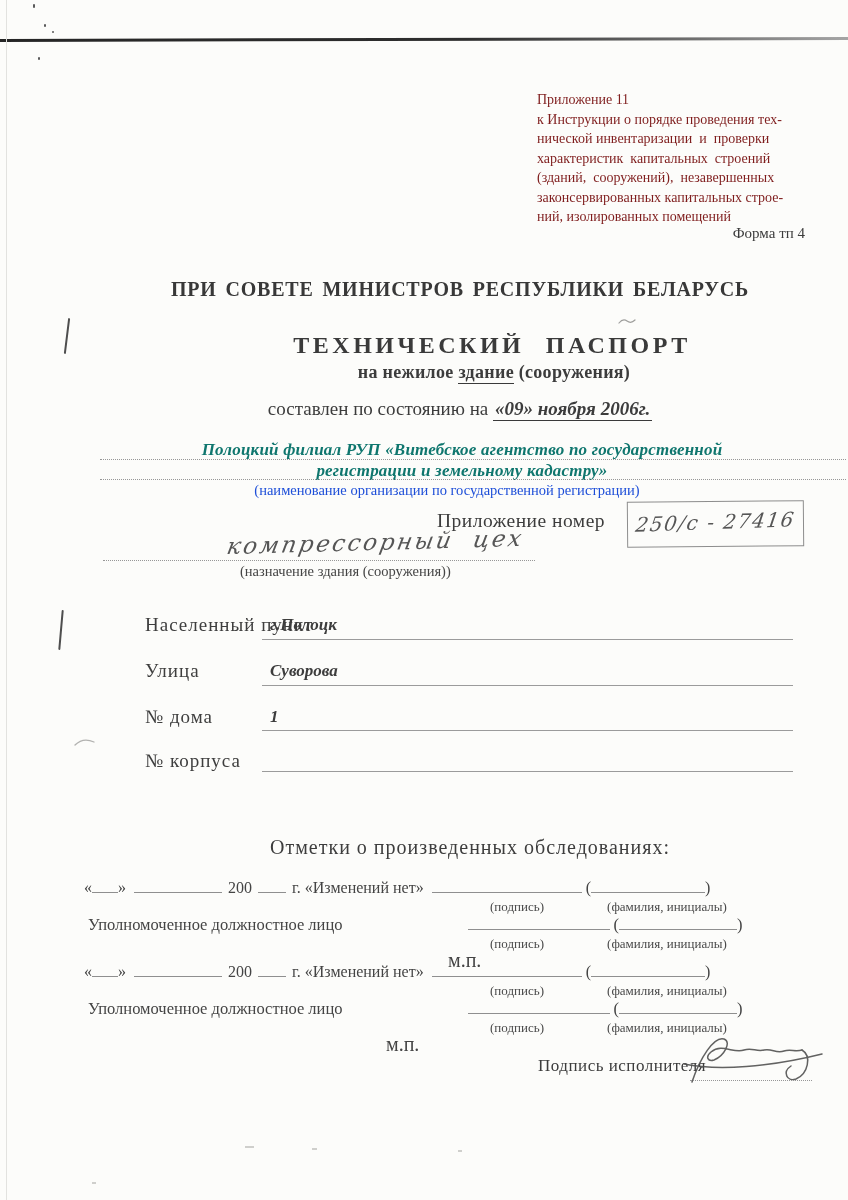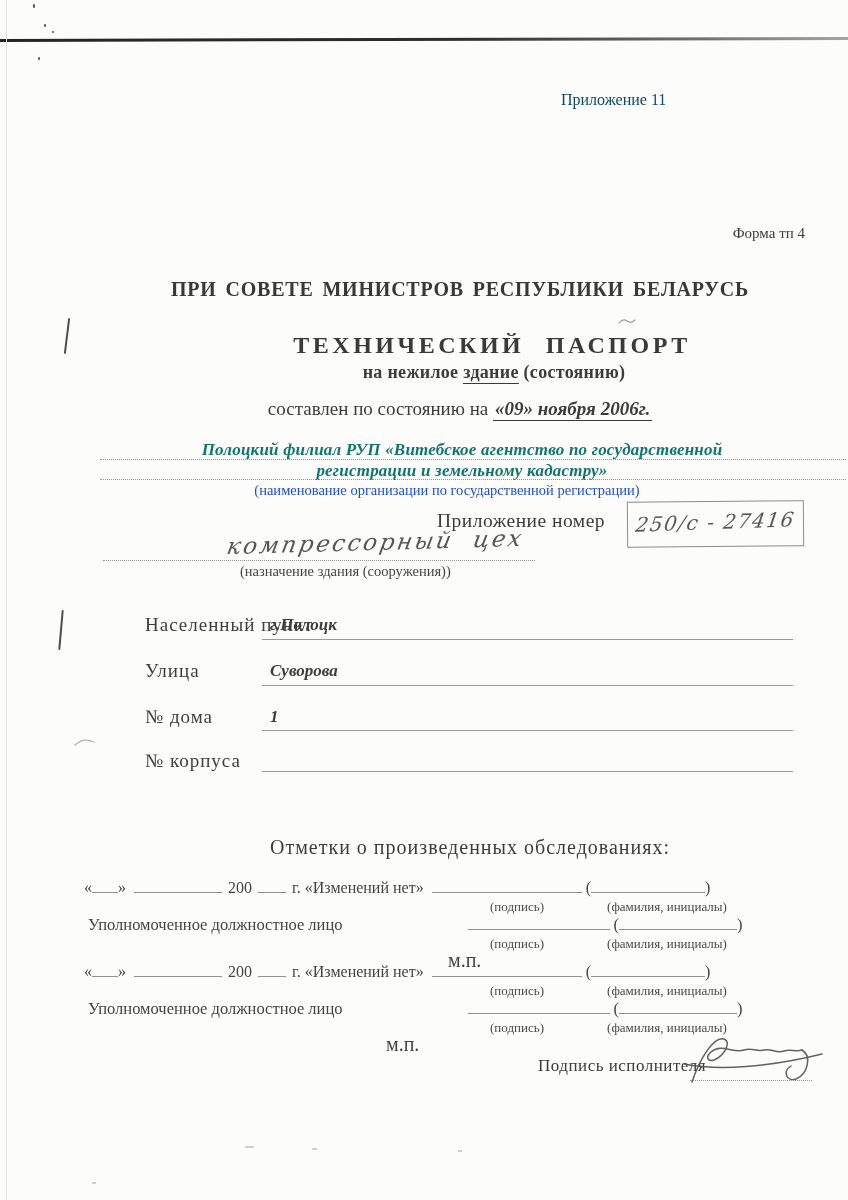--- a/index.html
+++ b/index.html
@@ -14,21 +14,21 @@
   
   .scan-top-line{left:0;top:38px;width:848px;height:3px;
     background:linear-gradient(to right,#252525 0%,#2e2e2e 55%,#6f6f6f 82%,#a5a5a5 100%);
     transform:rotate(-0.12deg);}
   .edge-line{left:6px;top:0;width:1px;height:1200px;background:#e2e2df;}
   .speck{background:#5a5a5a;border-radius:1px;}
   .pen-stroke{width:2px;background:#4e4e4e;border-radius:2px;}
   .faint{background:#cfcfcc;}
 
   
-  .note{left:537px;top:90px;width:272px;font-size:16px;line-height:19.5px;color:#0c4a6e;margin-left:24px;}
+  .note{left:537px;top:90px;width:272px;font-size:14px;line-height:19.5px;color:#7f1d1d;}
   .form-code{left:537px;top:225px;width:268px;text-align:right;font-size:15px;}
 
   
   .committee{left:72px;width:776px;text-align:center;font-weight:bold;font-size:20px;
     letter-spacing:0.8px;word-spacing:3px;color:#383838;}
   .c1{top:254px;} .c2{top:278px;}
 
   
   .doc-title{left:168px;top:332px;width:648px;text-align:center;font-weight:bold;
     font-size:24px;letter-spacing:3.5px;word-spacing:12px;color:#3a3a3a;}
@@ -106,27 +106,33 @@
   <svg class="abs" style="left:618px;top:317px;" width="18" height="8" viewBox="0 0 18 8">
     <path d="M1,6 Q5,1 9,4 T17,3" stroke="#9e9e9c" stroke-width="1.2" fill="none" stroke-linecap="round"></path>
   </svg>
   <div class="abs faint" style="left:245px;top:1146px;width:9px;height:2px;"></div>
   <div class="abs faint" style="left:312px;top:1148px;width:5px;height:2px;"></div>
   <div class="abs faint" style="left:458px;top:1150px;width:4px;height:2px;"></div>
   <div class="abs faint" style="left:92px;top:1182px;width:4px;height:2px;"></div>
 
   <div class="abs note">
     <div>Приложение 11</div>
+    <div class="pre">к Инструкции о порядке проведения тех-
+нической инвентаризации  и  проверки
+характеристик  капитальных  строений
+(зданий,  сооружений),  незавершенных
+законсервированных капитальных строе-
+ний, изолированных помещений</div>
   </div>
   <div class="abs form-code">Форма тп 4</div>
 
   <div class="abs committee c2">ПРИ СОВЕТЕ МИНИСТРОВ РЕСПУБЛИКИ БЕЛАРУСЬ</div>
 
   <div class="abs doc-title">ТЕХНИЧЕСКИЙ  ПАСПОРТ</div>
-  <div class="abs doc-subtitle"><span>на нежилое </span><span class="u">здание</span><span> (состоянию)</span></div>
+  <div class="abs doc-subtitle"><span>на нежилое </span><span class="u">здание</span><span> (сооружения)</span></div>
 
   <div class="abs date-line"><span>составлен по состоянию на </span><span class="date-val">«09» ноября 2006г.</span></div>
 
   <div class="abs org o1">Полоцкий филиал РУП «Витебское агентство по государственной</div>
   <div class="abs org o2">регистрации и земельному кадастру»</div>
   <div class="abs rule org-rule-1"></div>
   <div class="abs rule org-rule-2"></div>
   <div class="abs org-caption">(наименование организации по государственной регистрации)</div>
 
   <div class="abs inv-label">Приложение номер</div>

